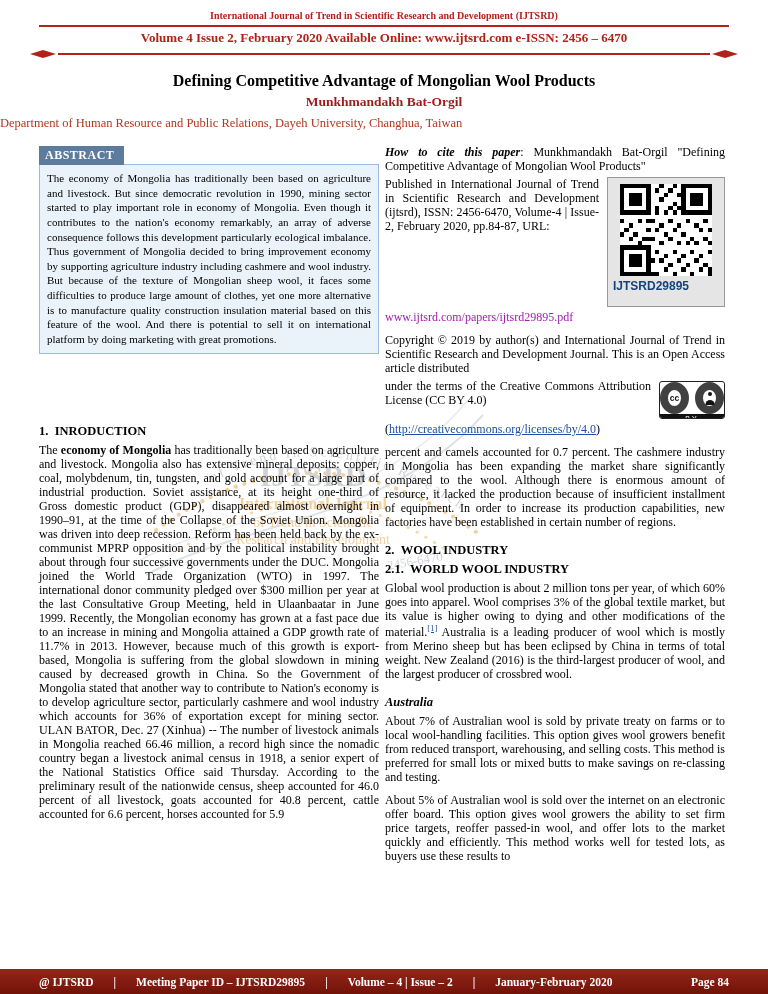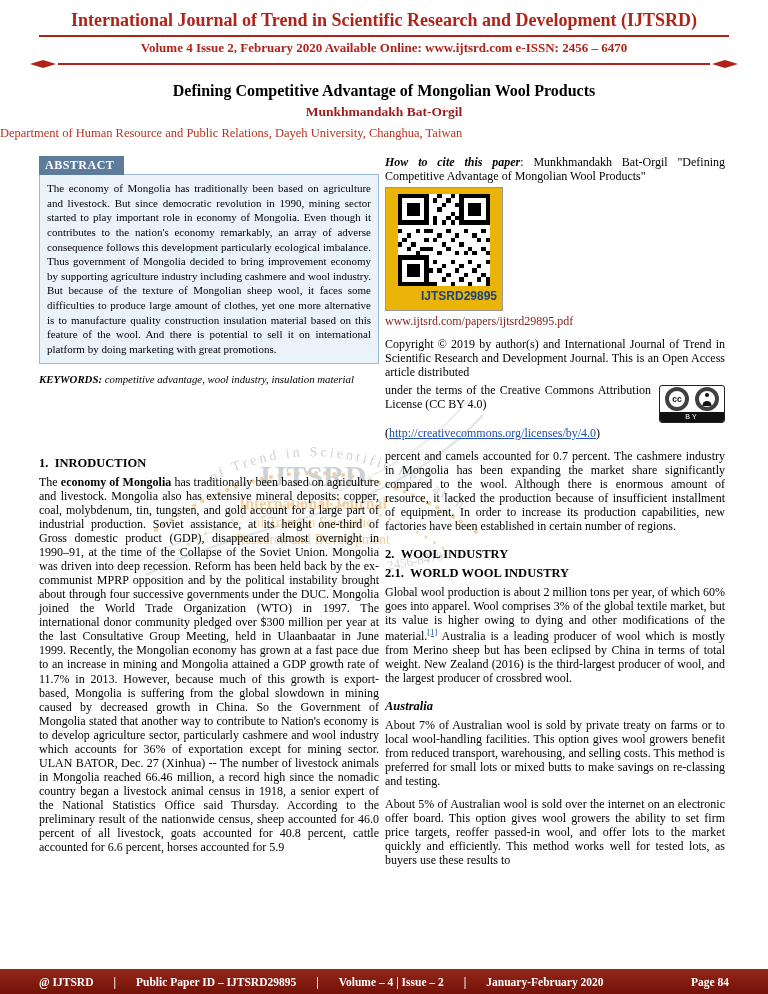--- a/index.html
+++ b/index.html
@@ -14,21 +14,21 @@
     --link:#1F4EA8;
     --navy:#16437E;
   }
   html,body{margin:0;padding:0;background:#ffffff;}
   .page{
     position:relative;width:768px;height:994px;background:#fff;overflow:hidden;
     font-family:"Liberation Serif",serif;color:#000;
   }
   
   .header{padding-top:10px;text-align:center;}
-  .journal-name{font-size:18px;font-weight:bold;color:var(--red);}
+  .journal-name{font-size:10px;font-weight:bold;color:var(--red);}
   .hrule{height:2px;background:var(--red);margin:4px 39px 3px;}
   .issue-line{font-size:13px;font-weight:bold;color:var(--red);margin-top:1px;}
   .hrule2{display:flex;align-items:center;margin:4px 30px 0;}
   .diamond{width:26px;height:8px;background:var(--red);clip-path:polygon(0 50%,50% 0,100% 50%,50% 100%);flex:0 0 auto;}
   .hline{flex:1;height:2.5px;background:var(--red);margin:0 2px;}
   
   .paper-title{font-size:16px;font-weight:bold;text-align:center;margin:14px 30px 4px;}
   .author{font-size:13.5px;font-weight:bold;color:var(--author-red);text-align:center;margin-top:3px;}
   .affiliation{font-size:12.5px;color:var(--affil-red);text-align:left;margin:6px 0 10px;}
   
@@ -42,33 +42,33 @@
   .abstract-label{display:inline-block;background:var(--label-bg);color:#fff;font-weight:bold;
     font-size:12px;padding:2px 10px 2px 6px;letter-spacing:0.5px;position:relative;z-index:2;margin-bottom:-1px;}
   .abstract-box{border:1px solid var(--abs-border);background:var(--abs-bg);
     padding:6px 7px;font-size:11px;line-height:1.33;text-align:justify;}
   .keywords{font-size:10.8px;font-style:italic;margin:8px 0 0;line-height:1.35;}
   .kw-label{font-weight:bold;}
   
   .cite-label{font-weight:bold;font-style:italic;}
   .cite-row{display:flex;gap:8px;margin-bottom:3px;align-items:flex-start;}
   .cite-mid{flex:1;margin:0;}
-  .qr-box{flex:0 0 auto;width:106px;border:1px solid #999;background:#eab308;padding:6px 5px 7px;text-align:right;}
+  .qr-box{flex:0 0 auto;width:106px;border:1px solid #999;background:#e5e5e5;padding:6px 5px 13px;text-align:left;}
   .qr{width:92px;height:92px;display:block;margin:0 auto;shape-rendering:crispEdges;}
   .qr-label{font-family:"Liberation Sans",sans-serif;font-size:12px;font-weight:bold;color:var(--navy);margin-top:3px;}
-  .plain-link{color:#7f1d1d;}
+  .plain-link{color:#a21caf;}
   .link{color:var(--link);text-decoration:underline;cursor:pointer;}
   .ref{color:var(--link);text-decoration:underline;font-size:8.5px;cursor:pointer;}
   
   .cc-row{display:flex;gap:8px;align-items:flex-start;margin-bottom:3px;}
   .cc-row .body-text{flex:1;margin:0;}
   .cc-badge{flex:0 0 auto;width:64px;height:36px;border:1.5px solid #222;border-radius:3px;background:#fff;
     display:flex;flex-direction:column;overflow:hidden;margin-top:2px;}
   .cc-circles{flex:1;display:flex;align-items:center;justify-content:center;gap:6px;}
-  .cc-circle{width:16px;height:16px;border:4px solid #404040;border-radius:50%;display:flex;align-items:center;
+  .cc-circle{width:16px;height:16px;border:8px solid #404040;border-radius:50%;display:flex;align-items:center;
     justify-content:center;font-weight:bold;font-size:8.5px;font-family:"Liberation Sans",sans-serif;color:#111;position:relative;}
   .cc-person::before{content:"";position:absolute;top:2px;left:50%;transform:translateX(-50%);
     width:4px;height:4px;border-radius:50%;background:#111;}
   .cc-person::after{content:"";position:absolute;bottom:1.5px;left:50%;transform:translateX(-50%);
     width:9px;height:5px;border-radius:5px 5px 0 0;background:#111;}
   .cc-bar{height:10px;background:#111;color:#fff;font-size:7px;line-height:10px;text-align:center;
     font-family:"Liberation Sans",sans-serif;letter-spacing:2px;}
   
   .watermark{position:absolute;left:138px;top:360px;width:350px;height:240px;opacity:.5;pointer-events:none;z-index:0;}
   
@@ -115,31 +115,28 @@
 
   <div class="paper-title">Defining Competitive Advantage of Mongolian Wool Products</div>
   <div class="author">Munkhmandakh Bat-Orgil</div>
   <div class="affiliation">Department of Human Resource and Public Relations, Dayeh University, Changhua, Taiwan</div>
 
   <div class="content">
 
     <div class="col col-left">
       <div class="abstract-label">ABSTRACT</div>
       <div class="abstract-box">The economy of Mongolia has traditionally been based on agriculture and livestock. But since democratic revolution in 1990, mining sector started to play important role in economy of Mongolia. Even though it contributes to the nation's economy remarkably, an array of adverse consequence follows this development particularly ecological imbalance. Thus government of Mongolia decided to bring improvement economy by supporting agriculture industry including cashmere and wool industry. But because of the texture of Mongolian sheep wool, it faces some difficulties to produce large amount of clothes, yet one more alternative is to manufacture quality construction insulation material based on this feature of the wool. And there is potential to sell it on international platform by doing marketing with great promotions.</div>
-      <p class="keywords">
-        <span class="kw-label">KEYWORDS:</span>
-        <span>competitive advantage, wool industry, insulation material</span>
-      </p>
       <h3 class="sec-heading intro-heading">1.&nbsp;&nbsp;INRODUCTION</h3>
       <p class="body-text"><span>The </span><b>economy of Mongolia</b><span> has traditionally been based on agriculture and livestock. Mongolia also has extensive mineral deposits: copper, coal, molybdenum, tin, tungsten, and gold account for a large part of industrial production. Soviet assistance, at its height one-third of Gross domestic product (GDP), disappeared almost overnight in 1990–91, at the time of the Collapse of the Soviet Union. Mongolia was driven into deep recession. Reform has been held back by the ex-communist MPRP opposition and by the political instability brought about through four successive governments under the DUC. Mongolia joined the World Trade Organization (WTO) in 1997. The international donor community pledged over $300 million per year at the last Consultative Group Meeting, held in Ulaanbaatar in June 1999. Recently, the Mongolian economy has grown at a fast pace due to an increase in mining and Mongolia attained a GDP growth rate of 11.7% in 2013. However, because much of this growth is export-based, Mongolia is suffering from the global slowdown in mining caused by decreased growth in China. So the Government of Mongolia stated that another way to contribute to Nation's economy is to develop agriculture sector, particularly cashmere and wool industry which accounts for 36% of exportation except for mining sector. ULAN BATOR, Dec. 27 (Xinhua) -- The number of livestock animals in Mongolia reached 66.46 million, a record high since the nomadic country began a livestock animal census in 1918, a senior expert of the National Statistics Office said Thursday. According to the preliminary result of the nationwide census, sheep accounted for 46.0 percent of all livestock, goats accounted for 40.8 percent, cattle accounted for 6.6 percent, horses accounted for 5.9</span></p>
     </div>
 
     <div class="col col-right">
       <p class="body-text" style="margin-bottom:4px;"><span class="cite-label">How to cite this paper</span><span>: Munkhmandakh Bat-Orgil "Defining Competitive Advantage of Mongolian Wool Products"</span></p>
       <div class="cite-row">
+        <p class="body-text cite-mid">Published in International Journal of Trend in Scientific Research and Development (ijtsrd), ISSN: 2456-6470, Volume-4 | Issue-2, February 2020, pp.84-87, URL:</p>
         <div class="qr-box">
           <svg class="qr" viewBox="0 0 84 84" aria-hidden="true">
             <rect x="0" y="0" width="84" height="84" fill="#fff"></rect>
             <g fill="#000">
               <rect x="0" y="0" width="28" height="28"></rect>
               <rect x="56" y="0" width="28" height="28"></rect>
               <rect x="0" y="56" width="28" height="28"></rect>
             </g>
             <g fill="#fff">
               <rect x="4" y="4" width="20" height="20"></rect>
@@ -179,21 +176,21 @@
 
       <h4 class="sec-heading" style="margin-top:14px;font-style:italic;">Australia</h4>
       <p class="body-text">About 7% of Australian wool is sold by private treaty on farms or to local wool-handling facilities. This option gives wool growers benefit from reduced transport, warehousing, and selling costs. This method is preferred for small lots or mixed butts to make savings on re-classing and testing.</p>
       <p class="body-text">About 5% of Australian wool is sold over the internet on an electronic offer board. This option gives wool growers the ability to set firm price targets, reoffer passed-in wool, and offer lots to the market quickly and efficiently. This method works well for tested lots, as buyers use these results to</p>
     </div>
   </div>
 
   <div class="footer">
     <span>@ IJTSRD</span>
     <span class="fsep">|</span>
-    <span>Public Paper ID – IJTSRD29895</span>
+    <span>Meeting Paper ID – IJTSRD29895</span>
     <span class="fsep">|</span>
     <span>Volume – 4 | Issue – 2</span>
     <span class="fsep">|</span>
     <span>January-February 2020</span>
     <span class="fpage">Page 84</span>
   </div>
 
 </div>
 
 </body></html>

